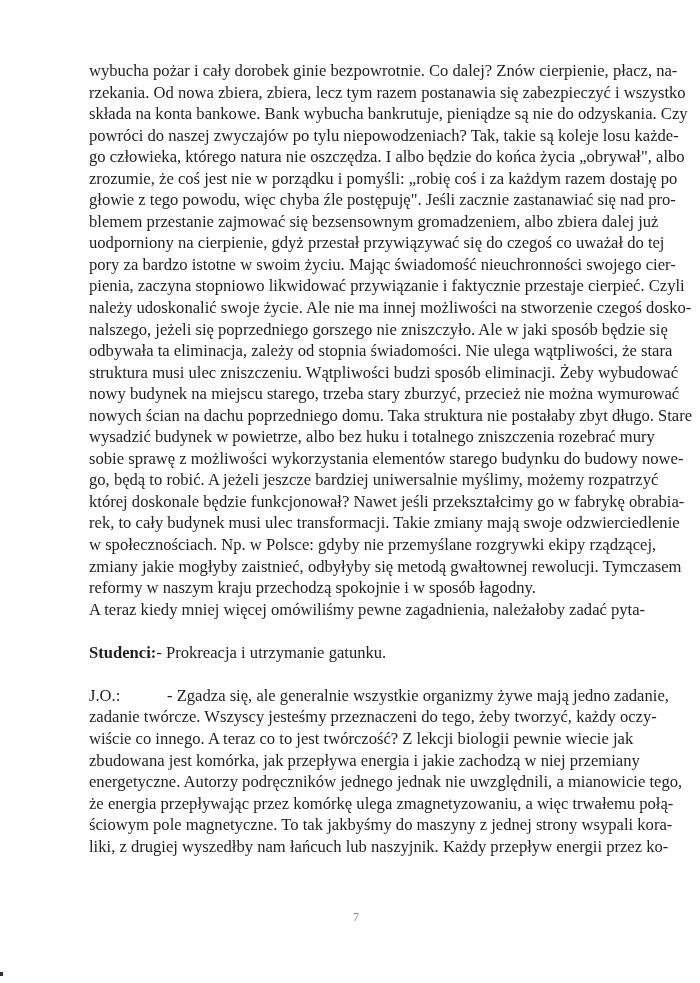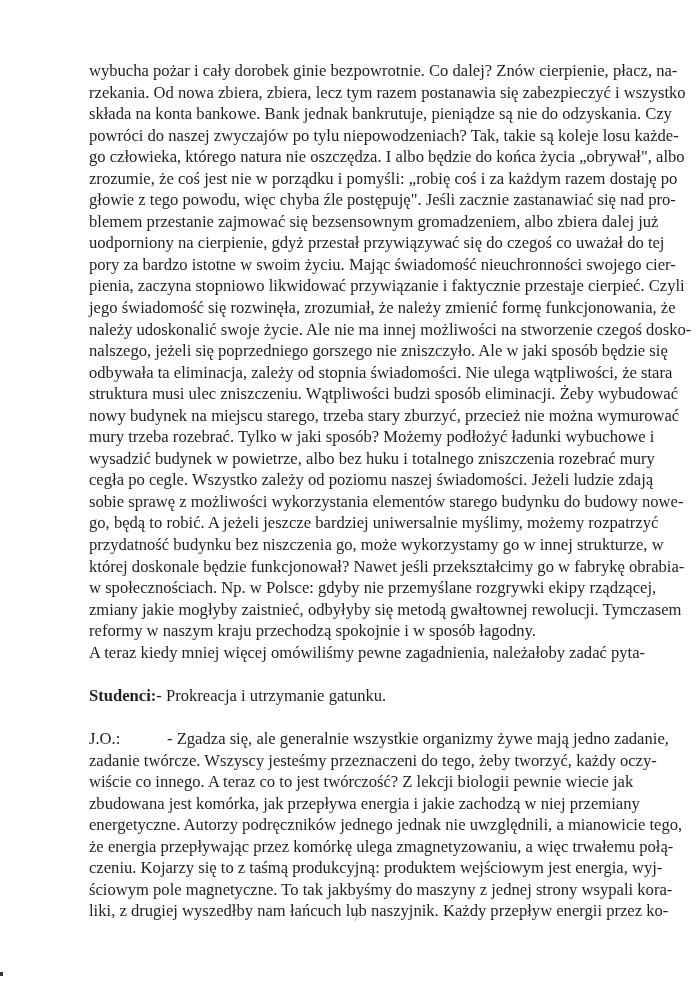--- a/index.html
+++ b/index.html
@@ -60,42 +60,40 @@
       background: #333333;
     }
   </style>
 </head>
 <body>
 
 <div class="page">
   <div id="p1">
       <div class="line">wybucha pożar i cały dorobek ginie bezpowrotnie. Co dalej? Znów cierpienie, płacz, na-</div>
       <div class="line">rzekania. Od nowa zbiera, zbiera, lecz tym razem postanawia się zabezpieczyć i wszystko</div>
-      <div class="line">składa na konta bankowe. Bank jednak bankrutuje, pieniądze są nie do odzyskania. Czy</div>
+      <div class="line">składa na konta bankowe. Bank wybucha bankrutuje, pieniądze są nie do odzyskania. Czy</div>
       <div class="line">powróci do naszej zwyczajów po tylu niepowodzeniach? Tak, takie są koleje losu każde-</div>
       <div class="line">go człowieka, którego natura nie oszczędza. I albo będzie do końca życia „obrywał", albo</div>
       <div class="line">zrozumie, że coś jest nie w porządku i pomyśli: „robię coś i za każdym razem dostaję po</div>
       <div class="line">głowie z tego powodu, więc chyba źle postępuję". Jeśli zacznie zastanawiać się nad pro-</div>
       <div class="line">blemem przestanie zajmować się bezsensownym gromadzeniem, albo zbiera dalej już</div>
       <div class="line">uodporniony na cierpienie, gdyż przestał przywiązywać się do czegoś co uważał do tej</div>
       <div class="line">pory za bardzo istotne w swoim życiu. Mając świadomość nieuchronności swojego cier-</div>
       <div class="line">pienia, zaczyna stopniowo likwidować przywiązanie i faktycznie przestaje cierpieć. Czyli</div>
-      <div class="line">jego świadomość się rozwinęła, zrozumiał, że należy zmienić formę funkcjonowania, że</div>
       <div class="line">należy udoskonalić swoje życie. Ale nie ma innej możliwości na stworzenie czegoś dosko-</div>
       <div class="line">nalszego, jeżeli się poprzedniego gorszego nie zniszczyło. Ale w jaki sposób będzie się</div>
       <div class="line">odbywała ta eliminacja, zależy od stopnia świadomości. Nie ulega wątpliwości, że stara</div>
       <div class="line">struktura musi ulec zniszczeniu. Wątpliwości budzi sposób eliminacji. Żeby wybudować</div>
       <div class="line">nowy budynek na miejscu starego, trzeba stary zburzyć, przecież nie można wymurować</div>
-      <div class="line">mury trzeba rozebrać. Tylko w jaki sposób? Możemy podłożyć ładunki wybuchowe i</div>
+      <div class="line">nowych ścian na dachu poprzedniego domu. Taka struktura nie postałaby zbyt długo. Stare</div>
       <div class="line">wysadzić budynek w powietrze, albo bez huku i totalnego zniszczenia rozebrać mury</div>
-      <div class="line">cegła po cegle. Wszystko zależy od poziomu naszej świadomości. Jeżeli ludzie zdają</div>
       <div class="line">sobie sprawę z możliwości wykorzystania elementów starego budynku do budowy nowe-</div>
       <div class="line">go, będą to robić. A jeżeli jeszcze bardziej uniwersalnie myślimy, możemy rozpatrzyć</div>
-      <div class="line">przydatność budynku bez niszczenia go, może wykorzystamy go w innej strukturze, w</div>
       <div class="line">której doskonale będzie funkcjonował? Nawet jeśli przekształcimy go w fabrykę obrabia-</div>
+      <div class="line">rek, to cały budynek musi ulec transformacji. Takie zmiany mają swoje odzwierciedlenie</div>
       <div class="line">w społecznościach. Np. w Polsce: gdyby nie przemyślane rozgrywki ekipy rządzącej,</div>
       <div class="line">zmiany jakie mogłyby zaistnieć, odbyłyby się metodą gwałtownej rewolucji. Tymczasem</div>
       <div class="line last">reformy w naszym kraju przechodzą spokojnie i w sposób łagodny.</div>
     </div>
   <div id="p2">
       <div class="line">A teraz kiedy mniej więcej omówiliśmy pewne zagadnienia, należałoby zadać pyta-</div>
     </div>
   <div class="gap"></div>
   <div class="line last">
     <span class="speaker">Studenci:</span><span>- Prokreacja i utrzymanie gatunku.</span>
@@ -103,20 +101,19 @@
   <div class="gap"></div>
   <div class="line">
     <span class="jo-speaker">J.O.:</span><span>- Zgadza się, ale generalnie wszystkie organizmy żywe mają jedno zadanie,</span>
   </div>
   <div id="p3">
       <div class="line">zadanie twórcze. Wszyscy jesteśmy przeznaczeni do tego, żeby tworzyć, każdy oczy-</div>
       <div class="line">wiście co innego. A teraz co to jest twórczość? Z lekcji biologii pewnie wiecie jak</div>
       <div class="line">zbudowana jest komórka, jak przepływa energia i jakie zachodzą w niej przemiany</div>
       <div class="line">energetyczne. Autorzy podręczników jednego jednak nie uwzględnili, a mianowicie tego,</div>
       <div class="line">że energia przepływając przez komórkę ulega zmagnetyzowaniu, a więc trwałemu połą-</div>
-      <div class="line">czeniu. Kojarzy się to z taśmą produkcyjną: produktem wejściowym jest energia, wyj-</div>
       <div class="line">ściowym pole magnetyczne. To tak jakbyśmy do maszyny z jednej strony wsypali kora-</div>
       <div class="line">liki, z drugiej wyszedłby nam łańcuch lub naszyjnik. Każdy przepływ energii przez ko-</div>
     </div>
 </div>
 
 <div class="page-number">7</div>
 <div class="scan-mark"></div>
 
 </body></html>

